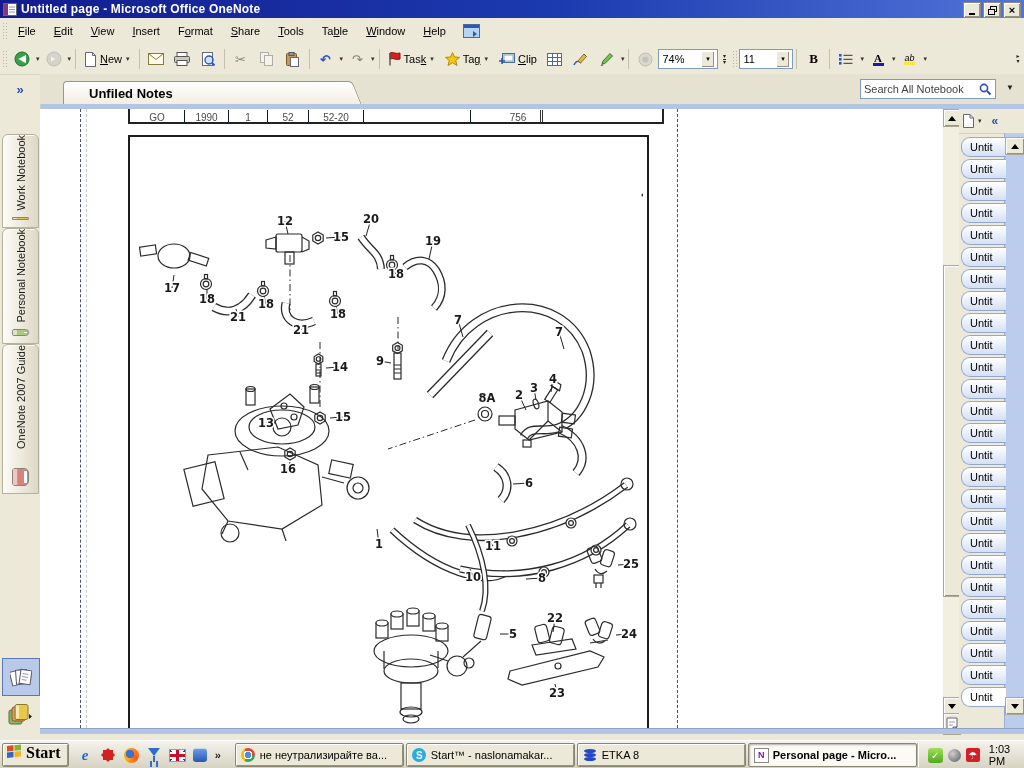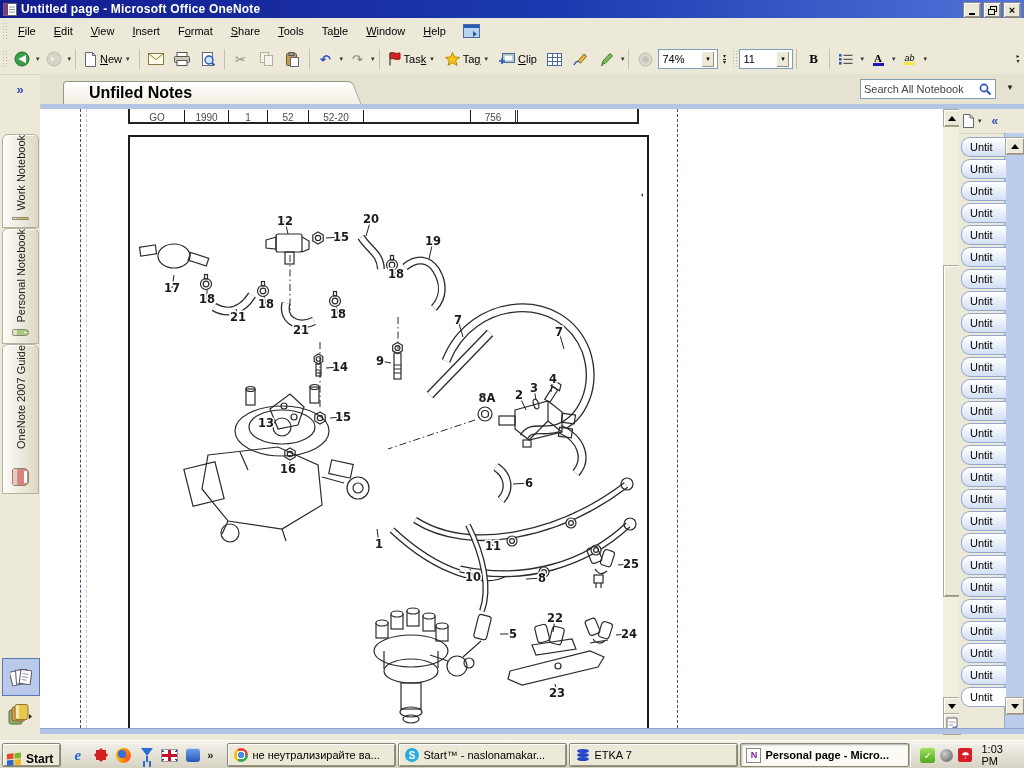--- a/index.html
+++ b/index.html
@@ -37,21 +37,21 @@
   .combo .cbtn{width:13px;height:16px;margin-left:2px;background:#ece9d8;box-shadow:inset 1px 1px 0 #fff,inset -1px -1px 0 #979383;display:flex;align-items:center;justify-content:center;font-size:7px;}
   .txticon{font-size:13px;line-height:1;}
   .chevbtn{width:12px;height:22px;display:flex;flex-direction:column;align-items:center;justify-content:center;font-size:6px;line-height:5px;color:#222;}
   .boldA{font-weight:bold;font-size:13px;font-family:"Liberation Serif",serif;}
   .colbar{display:block;width:11px;height:3px;margin-top:-1px;}
 
   
   #tabrow{left:40px;top:74px;width:984px;height:30px;background:#e6e2d2;}
   #unfiled-tab{position:absolute;left:23px;top:7px;height:22px;width:250px;background:linear-gradient(#ffffff,#f1eee1);
     border:1px solid #9a9786;border-bottom:none;border-radius:4px 0 0 0;display:flex;align-items:center;padding-left:25px;
-    font-weight:bold;font-size:16px;}
+    font-weight:bold;font-size:13px;}
   #unfiled-tab::after{content:"";position:absolute;right:-18px;top:-1px;bottom:0;width:34px;background:linear-gradient(#ffffff,#f1eee1);
     transform:skewX(22deg);border:1px solid #9a9786;border-left:none;border-bottom:none;border-radius:0 5px 0 0;}
   #search-sep{position:absolute;right:162px;top:5px;width:1px;height:20px;background:#b8b4a4;}
   #searchbox{position:absolute;right:28px;top:5px;width:128px;height:18px;background:#fff;border:1px solid #7f9db9;
     display:flex;align-items:center;padding:0 3px;color:#444;}
   #searchbox .mag{margin-left:auto;}
   #search-drop{position:absolute;right:10px;top:9px;font-size:8px;color:#222;}
 
   
   #side-header{left:0;top:74px;width:40px;height:30px;display:flex;align-items:center;justify-content:center;}
@@ -100,23 +100,23 @@
   #pp-strip{position:absolute;left:45px;top:24px;width:20px;height:600px;background:#bccced;border-left:1px solid #9cacd0;}
   .ptab{position:absolute;left:2px;width:45px;height:20px;border:1px solid #93a8cc;border-right:none;border-radius:9px 0 0 9px;
     background:linear-gradient(180deg,#ffffff,#d4e0f4);padding-left:8px;line-height:19px;font-size:11px;box-sizing:border-box;}
   .ptab.sel{background:#fff;}
   .pp-sbtn{position:absolute;width:18px;height:16px;left:46px;background:#ece9d8;border:1px solid #aca893;
     box-shadow:inset 1px 1px 0 #fff,inset -1px -1px 0 #979383;display:flex;align-items:center;justify-content:center;}
 
   
   #taskbar{left:0;top:740px;width:1024px;height:28px;background:linear-gradient(#f4f2ea,#d6d2c2);
     border-top:1px solid #fff;display:flex;align-items:center;}
-  #startbtn{margin-left:2px;height:22px;padding:0 7px 0 4px;display:flex;align-items:flex-end;gap:4px;background:#ece9d8;
+  #startbtn{margin-left:2px;height:22px;padding:0 7px 0 4px;display:flex;align-items:flex-start;gap:4px;background:#ece9d8;
     border:1px solid #8a8674;box-shadow:inset 1px 1px 0 #fff,inset -1px -1px 0 #979383;border-radius:2px;
-    font-weight:bold;font-size:12px;}
+    font-weight:bold;font-size:16px;font-family:Liberation Serif, serif;}
   #quicklaunch{display:flex;align-items:center;gap:6px;margin-left:8px;}
   .ql{width:17px;height:17px;display:flex;align-items:center;justify-content:center;}
   #ql-chev{margin-left:6px;font-weight:bold;color:#222;}
   #taskbtns{display:flex;gap:2px;margin-left:14px;}
   .taskbtn{width:157px;height:22px;display:flex;align-items:center;gap:4px;padding:0 5px;background:#ece9d8;
     border:1px solid #8a8674;box-shadow:inset 1px 1px 0 #fff,inset -1px -1px 0 #979383;border-radius:2px;overflow:hidden;}
   .taskbtn .tlabel{white-space:nowrap;overflow:hidden;text-overflow:ellipsis;font-size:11px;}
   .taskbtn.active{background:#fbfaf4;box-shadow:inset 1px 1px 2px rgba(0,0,0,.3);font-weight:bold;}
   #tray{margin-left:auto;height:24px;display:flex;align-items:center;gap:5px;padding:0 8px 0 10px;border-left:1px solid #b8b4a4;box-shadow:1px 0 0 #fff inset;}
   #tray .time{margin-left:4px;font-size:11px;}
@@ -443,21 +443,21 @@
     <div class="dashline light" style="left:46px;"></div>
     <div class="dashline" style="left:637px;"></div>
 
     <div id="scan-row">
         <div class="cell" style="width: 54px;">GO</div>
         <div class="cell" style="width: 43px;">1990</div>
         <div class="cell" style="width: 38px;">1</div>
         <div class="cell" style="width: 40px;">52</div>
         <div class="cell" style="width: 54px;">52-20</div>
         <div class="cell" style="width: 106px;"></div>
-        <div class="cell" style="width: 44px;">756</div>
+        <div class="cell" style="width: 44px; padding-left: 25px;">756</div>
         <div class="cell dbl" style="width: 119px;"></div>
       </div>
 
     <div id="diagram-frame">
       <svg id="diagram-svg" width="513" height="596" viewBox="0 0 513 596">
         <g id="axes" fill="none" stroke="#2b2b2b" stroke-width="1" stroke-dasharray="7,3,1.5,3">
           <path d="M160,118 V188"></path>
           <path d="M190,205 V270"></path>
           <path d="M268,180 V212"></path>
           <path d="M345,283 L258,312"></path>
@@ -802,21 +802,21 @@
         <div class="taskbtn">
           <span class="tb-ico">
             <span class="ic-skype">S</span>
           </span>
           <span class="tlabel">Start™ - naslonamakar...</span>
         </div>
         <div class="taskbtn">
           <span class="tb-ico">
             <span class="ic-etka"></span>
           </span>
-          <span class="tlabel">ETKA 7</span>
+          <span class="tlabel">ETKA 8</span>
         </div>
         <div class="taskbtn active">
           <span class="tb-ico">
             <span class="ic-onenote">N</span>
           </span>
           <span class="tlabel">Personal page - Micro...</span>
         </div>
       </div>
     <div id="tray">
       <span class="tico" id="tray-icons" style="display:flex;gap:5px;width:auto;">

